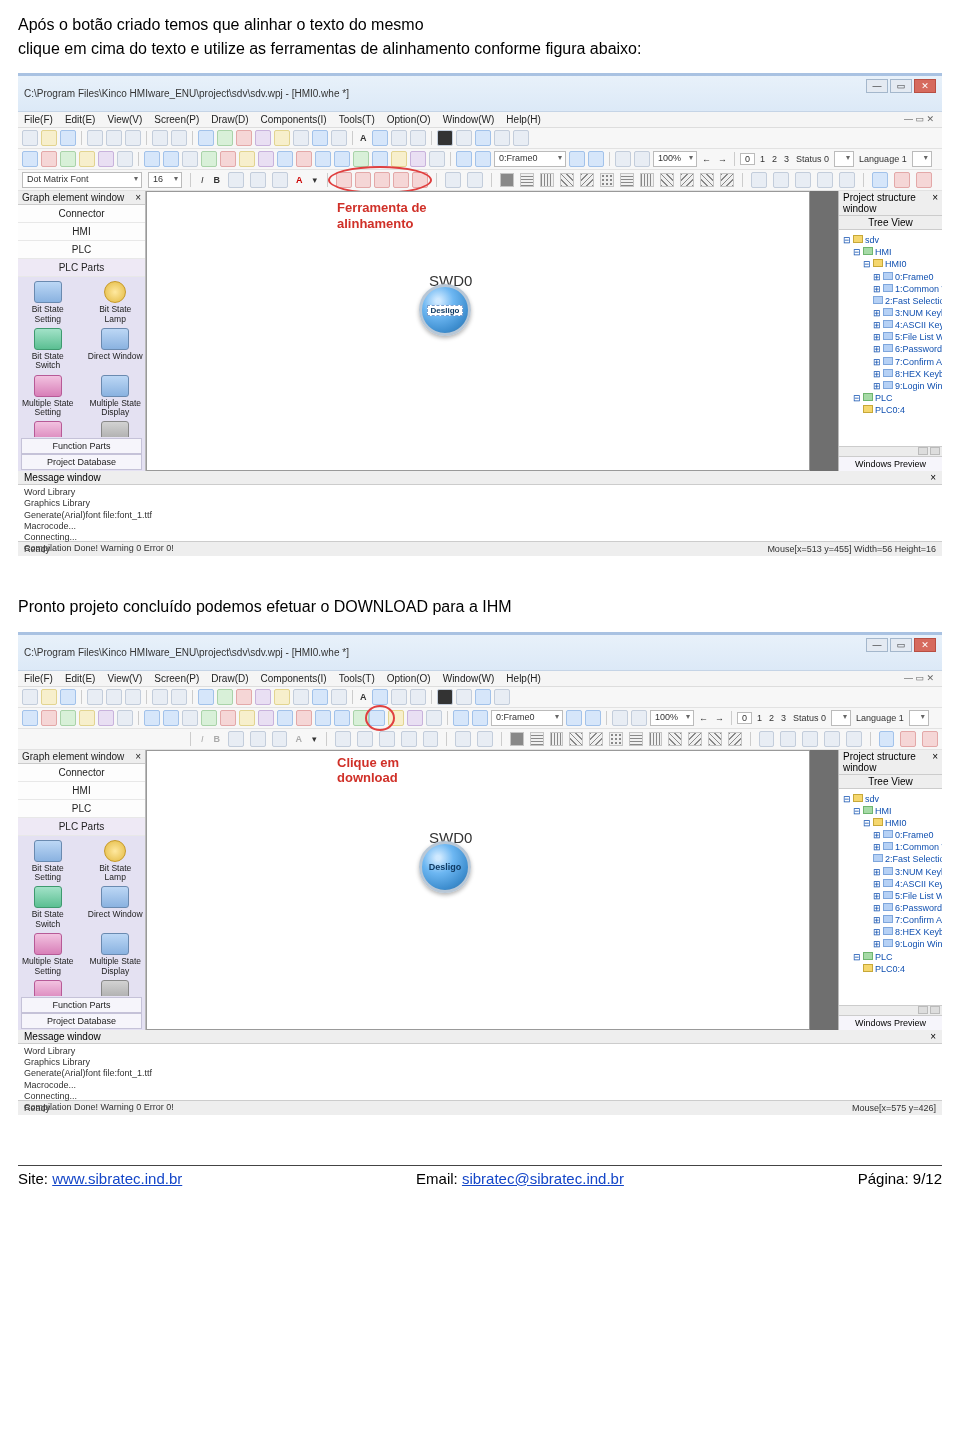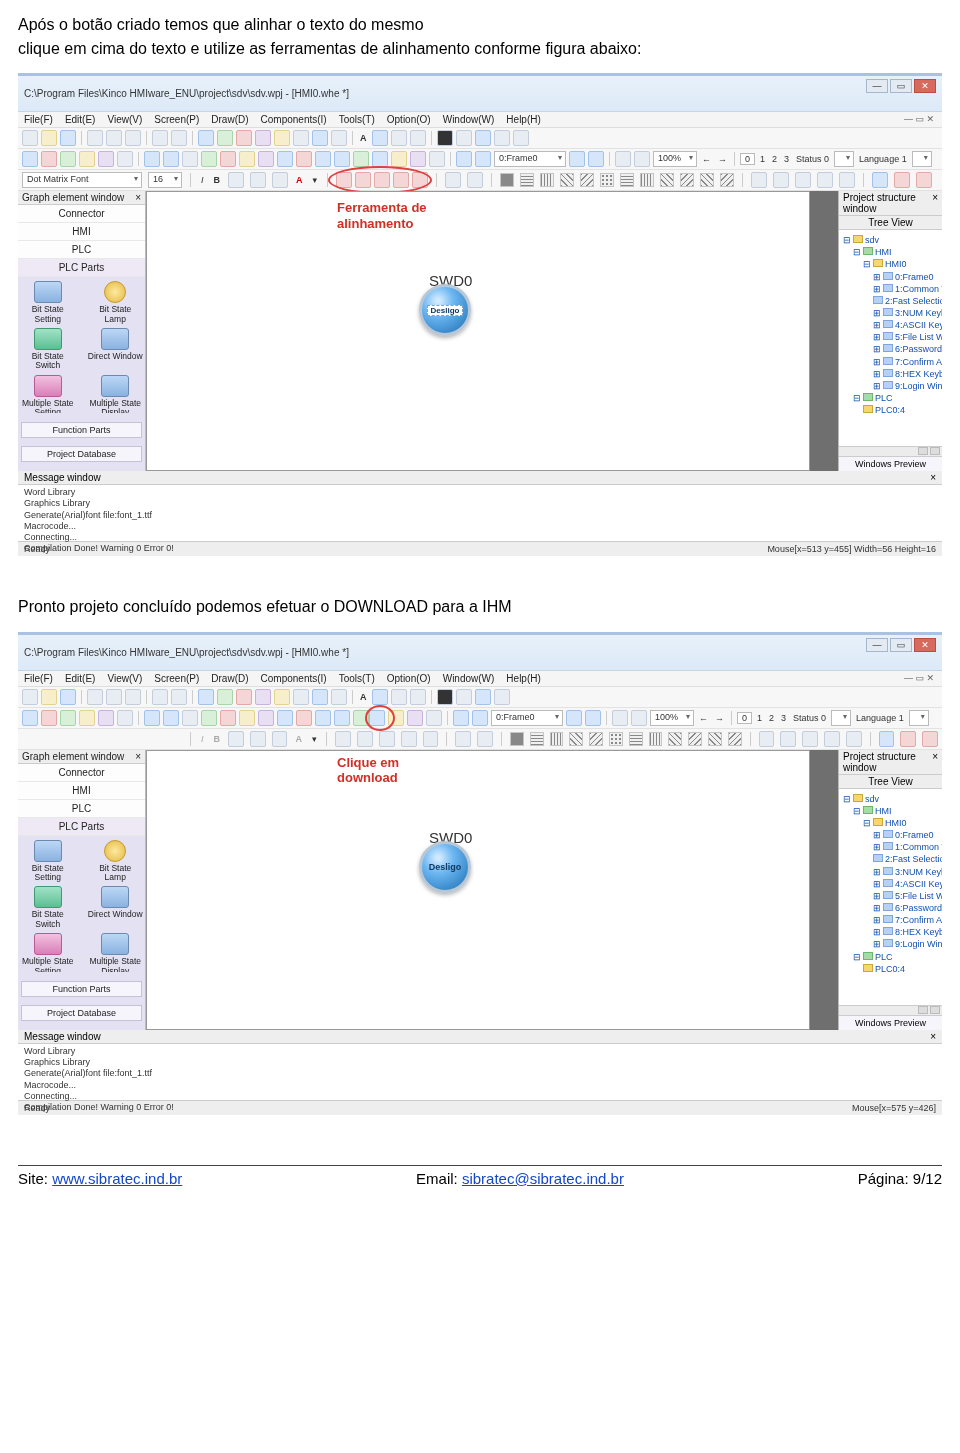--- a/index.html
+++ b/index.html
@@ -105,21 +105,21 @@
     font-size:10px;background:#eee;border-bottom:1px solid #ccc;
     padding:1px 4px;display:flex;justify-content:space-between;
   }
   .side-list{background:#fdfdfd;}
   .side-list .itm{
     text-align:center;padding:3px 2px;border-bottom:1px solid #e8e8e8;
     font-size:10px;
   }
   .side-bot{background:#e4e1f2;padding:1px 2px;}
   .side-btn{
-    background:#f6f5fb;border:1px solid #c5c2d8;margin:8px 1px;
+    background:#f6f5fb;border:1px solid #c5c2d8;margin:0 1px;
     padding:2px 4px;font-size:9px;text-align:center;
   }
   .palette{
     flex:1;overflow:hidden;background:#e4e1f2;padding:4px 2px;
     display:grid;grid-template-columns:1fr 1fr;gap:4px 12px;
     align-content:start;
   }
   .pal-item{
     text-align:center;font-size:8.5px;line-height:1.1;color:#222;
   }

